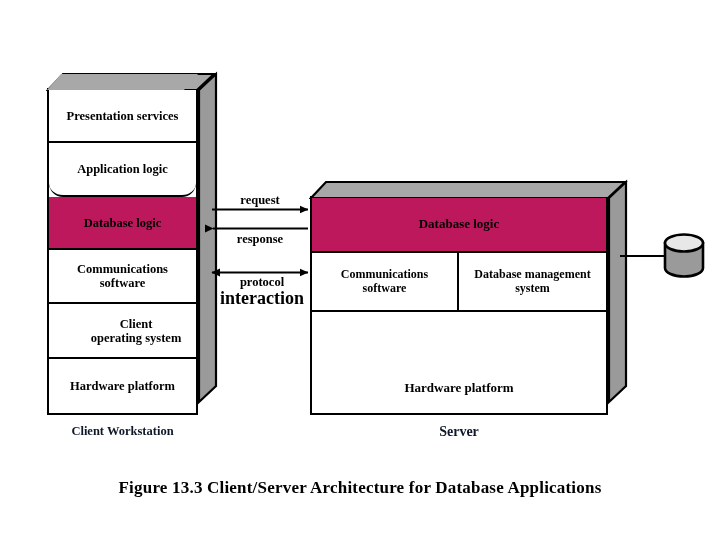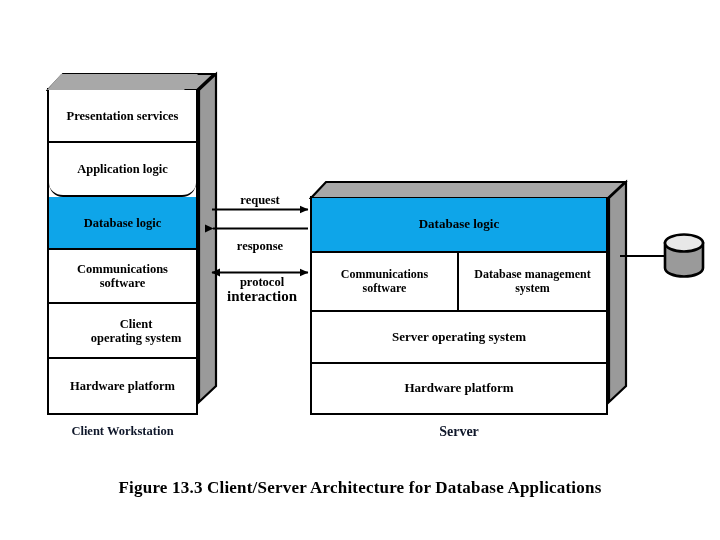--- a/index.html
+++ b/index.html
@@ -47,21 +47,21 @@
     display: flex;
     align-items: center;
     justify-content: center;
     text-align: center;
     font-weight: bold;
     color: #000;
     background: #ffffff;
     line-height: 1.12;
   }
   .row.last { border-bottom: none; }
-  .row.shaded { background: #0ea5e9; }
+  .row.shaded { background: #be185d; }
   .row .cell {
     box-sizing: border-box;
     height: 100%;
     display: flex;
     align-items: center;
     justify-content: center;
     text-align: center;
     padding: 0 3px;
   }
   .row .cell.divided { border-right: 2px solid #000; }
@@ -162,23 +162,20 @@
       <span class="cell" style="width:100%;">Database logic</span>
     </div>
 
     <div class="row" style="top:55px; height:59px; width:100%; font-size:12px;">
       <span class="cell divided" style="width:147px; white-space:pre-line;">Communications
 software</span>
       <span class="cell" style="width:147px; white-space:pre-line;">Database management
 system</span>
     </div>
 
-    <div class="row" style="top:114px; height:52px; width:100%; font-size:13px;">
-      <span class="cell" style="width:100%;">Server operating system</span>
-    </div>
 
     <div class="row last" style="top:166px; height:49px; width:100%; font-size:13px;">
       <span class="cell" style="width:100%;">Hardware platform</span>
     </div>
   </div>
 
   <div class="box-caption" style="left:310px; top:424px; width:298px; font-size:14px;">Server</div>
 
   <svg class="overlay" viewBox="0 0 720 540">
     <defs>
@@ -193,23 +190,23 @@
     <line x1="212" y1="209.5" x2="308" y2="209.5" stroke="#000" stroke-width="2" marker-end="url(#arrR)"></line>
 
     <line x1="308" y1="228.5" x2="213" y2="228.5" stroke="#000" stroke-width="2" marker-end="url(#arrL)"></line>
 
     <line x1="212" y1="272.5" x2="308" y2="272.5" stroke="#000" stroke-width="2" marker-start="url(#arrL)" marker-end="url(#arrR)"></line>
 
     <line x1="620" y1="256" x2="666" y2="256" stroke="#000" stroke-width="2"></line>
   </svg>
 
   <div class="arrow-label" style="left:212px; top:194px; width:96px; font-size:12.5px;">request</div>
-  <div class="arrow-label" style="left:212px; top:233px; width:96px; font-size:12.5px;margin-top:7px;">response</div>
+  <div class="arrow-label" style="left:212px; top:233px; width:96px; font-size:12.5px;">response</div>
   <div class="arrow-label" style="left:214px; top:276px; width:96px; font-size:12.5px;">protocol</div>
-  <div class="arrow-label" style="left:214px; top:289px; width:96px; font-size:15px;">interaction</div>
+  <div class="arrow-label" style="left:214px; top:289px; width:96px; font-size:18px;">interaction</div>
 
   <svg class="overlay" viewBox="0 0 720 540">
     <g>
       <path d="M665,243 L665,268 A19,8.5 0 0,0 703,268 L703,243 Z" fill="#9a9a9a" stroke="#000" stroke-width="2.6"></path>
       <ellipse cx="684" cy="243" rx="19" ry="8.5" fill="#e8e8e8" stroke="#000" stroke-width="2.6"></ellipse>
     </g>
   </svg>
 
   <div id="figure-caption">Figure 13.3  Client/Server Architecture for Database Applications</div>
 

